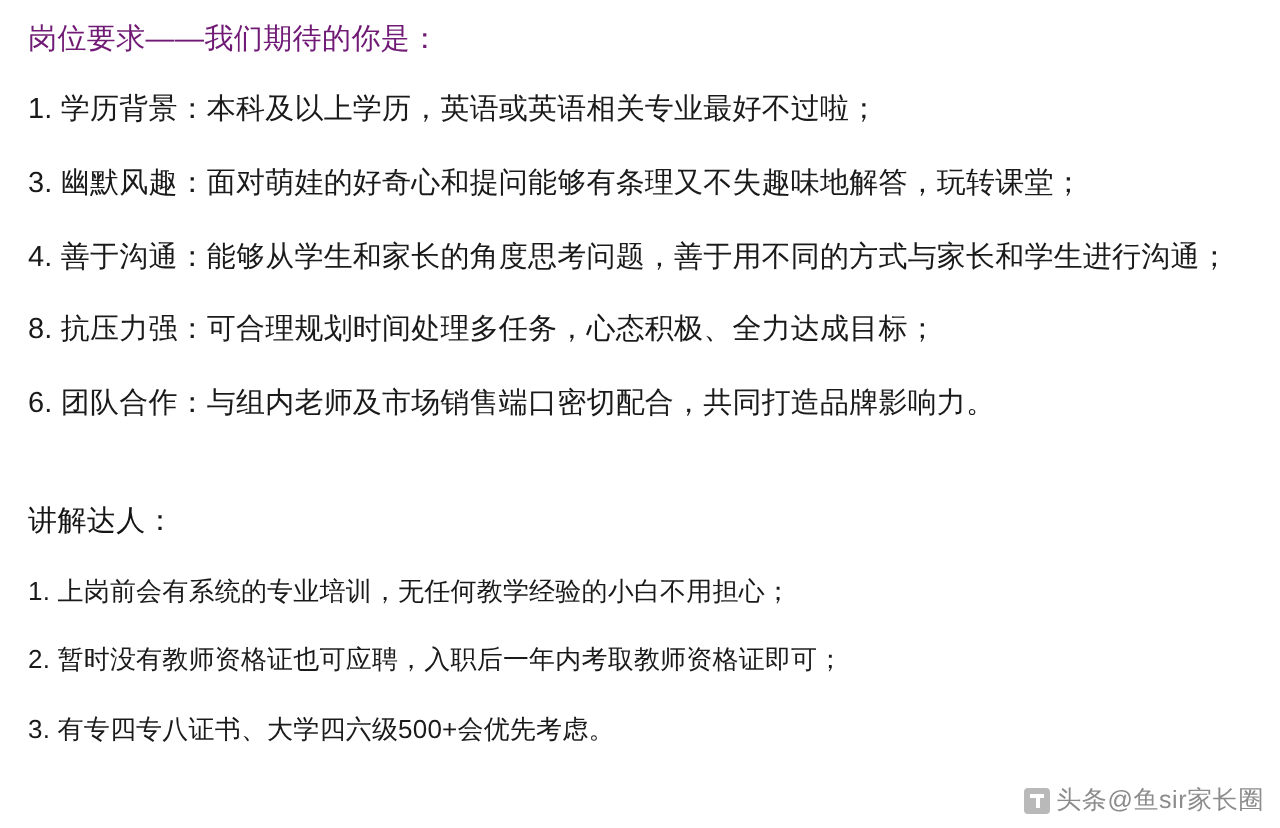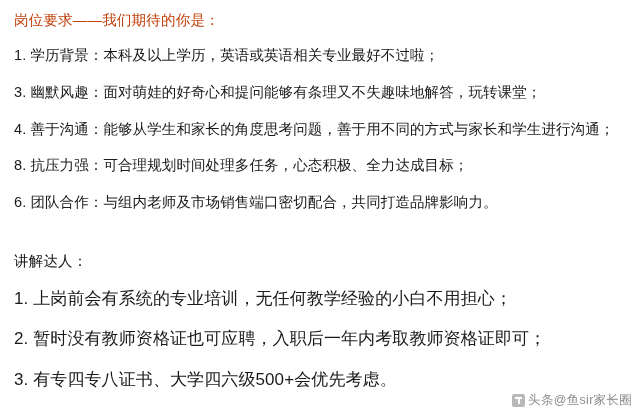--- a/index.html
+++ b/index.html
@@ -18,21 +18,21 @@
   .page {
     position: relative;
     width: 640px;
     height: 414px;
     box-sizing: border-box;
     padding: 8px 14px 0 14px;
   }
   .section-heading {
     font-size: 14.5px;
     line-height: 1.45;
-    color: #c2410c;
+    color: #701a75;
     margin: 2px 0 14px 0;
     letter-spacing: 0.2px;
   }
   .req-list {
     margin: 0;
     padding: 0;
     list-style: none;
   }
   .req-item {
     font-size: 14.5px;
@@ -54,21 +54,21 @@
     color: #151515;
     margin: 0 0 14px 0;
     letter-spacing: 0.2px;
   }
   .notes-list {
     margin: 0;
     padding: 0;
     list-style: none;
   }
   .note-item {
-    font-size: 17px;
+    font-size: 13px;
     line-height: 1.5;
     color: #1a1a1a;
     margin-bottom: 15px;
     letter-spacing: 0.1px;
     white-space: nowrap;
   }
   .note-item:last-child {
     margin-bottom: 0;
   }
   .watermark {

